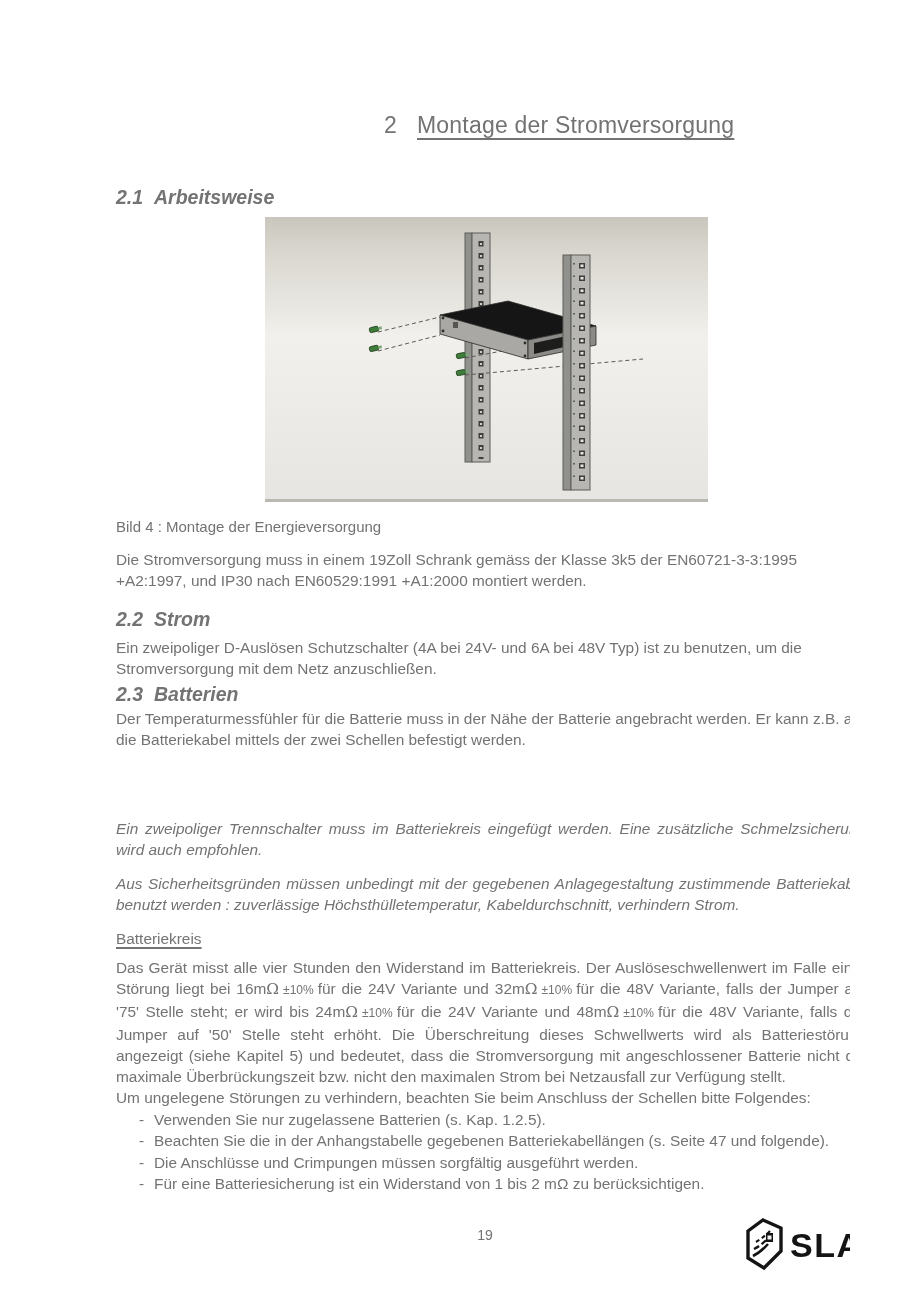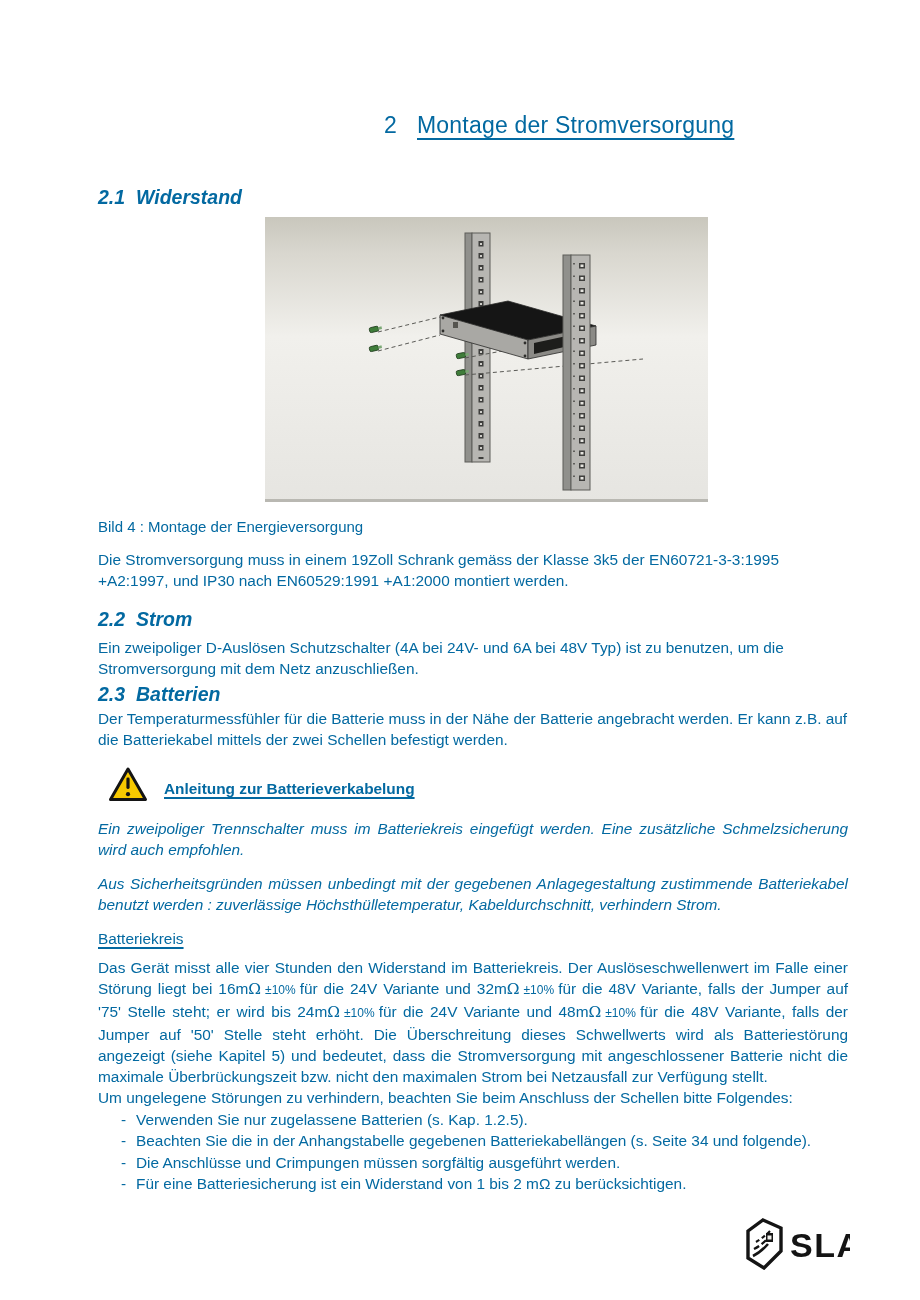--- a/index.html
+++ b/index.html
@@ -1,32 +1,32 @@
 <!DOCTYPE html>
 <html><head>
 <meta charset="utf-8">
 <style>
   html,body { margin:0; padding:0; background:#ffffff; }
   .page {
     position:relative; width:850px; height:1300px; background:#ffffff;
-    font-family:"Liberation Sans", sans-serif; color:#0369a1; overflow:hidden;
+    font-family:"Liberation Sans", sans-serif; color:#737373; overflow:hidden;
   }
   .abs { position:absolute; }
   .body-text { font-size:15.4px; line-height:21px; }
   .just { text-align:justify; }
   .ital { font-style:italic; }
 
   .doc-title { left:384px; top:112px; font-size:23px; white-space:nowrap; letter-spacing:0.2px; }
   .doc-title .num { margin-right:20px; }
   .doc-title .ttl { text-decoration:underline; text-decoration-thickness:2px; text-underline-offset:5px; }
 
   .sec-head { font-size:19.5px; font-weight:700; font-style:italic; display:flex; white-space:nowrap; }
   .sec-head .sec-num { width:38px; flex:0 0 38px; }
 
-  .col { left:98px; width:750px; }
+  .col { left:116px; width:750px; }
 
   .caption { text-align:left; font-size:15px; }
 
   .warn-row { left:108px; top:766px; display:flex; align-items:flex-end; }
   .warn-head { font-size:15.4px; font-weight:700; margin-left:16px; padding-bottom:5px;
     text-decoration:underline; text-decoration-thickness:1.5px; text-underline-offset:3px; white-space:nowrap; }
 
   .underlined { text-decoration:underline; text-decoration-thickness:1.5px; text-underline-offset:3px; }
 
   .omega { font-family:"DejaVu Serif", serif; }
@@ -42,21 +42,21 @@
 <body>
 
 <div class="page">
 
   <div class="abs doc-title">
     <span class="num">2</span><span class="ttl">Montage der Stromversorgung</span>
   </div>
 
   <div class="abs sec-head col" style="top:186px">
     <span class="sec-num">2.1</span>
-    <span>Widerstand</span>
+    <span>Arbeitsweise</span>
   </div>
 
   <svg class="abs" style="left:265px; top:217px" width="443" height="285" viewBox="0 0 443 285">
     <defs>
       <linearGradient id="figbg" x1="0" y1="0" x2="0" y2="1">
         <stop offset="0" stop-color="#c9c7bd"></stop>
         <stop offset="0.13" stop-color="#d9d7cf"></stop>
         <stop offset="0.42" stop-color="#f1f0ec"></stop>
         <stop offset="1" stop-color="#e6e5e1"></stop>
       </linearGradient>
@@ -129,60 +129,53 @@
     <span>Strom</span>
   </div>
   <div class="abs col body-text" style="top:637px">Ein zweipoliger D-Auslösen Schutzschalter (4A bei 24V- und 6A bei 48V Typ) ist zu benutzen, um die Stromversorgung mit dem Netz anzuschließen.</div>
 
   <div class="abs sec-head col" style="top:683px">
     <span class="sec-num">2.3</span>
     <span>Batterien</span>
   </div>
   <div class="abs col body-text" style="top:708px">Der Temperaturmessfühler für die Batterie muss in der Nähe der Batterie angebracht werden. Er kann z.B. auf die Batteriekabel mittels der zwei Schellen befestigt werden.</div>
 
-  <div class="abs warn-row">
-    <svg width="40" height="37" viewBox="0 0 40 37">
-      <path d="M 20 3 L 37.5 33.5 L 2.5 33.5 Z" fill="#f7c900" stroke="#141414" stroke-width="3" stroke-linejoin="round"></path>
-      <rect x="18.4" y="11.5" width="3.2" height="11.5" rx="1.4" fill="#141414"></rect>
-      <circle cx="20" cy="28.2" r="2.1" fill="#141414"></circle>
-    </svg>
-    <span class="warn-head">Anleitung zur Batterieverkabelung</span>
-  </div>
 
   <div class="abs col body-text ital just" style="top:818px">Ein zweipoliger Trennschalter muss im Batteriekreis eingefügt werden. Eine zusätzliche Schmelzsicherung wird auch empfohlen.</div>
   <div class="abs col body-text ital just" style="top:873px">Aus Sicherheitsgründen müssen unbedingt mit der gegebenen Anlagegestaltung zustimmende Batteriekabel benutzt werden : zuverlässige Höchsthülletemperatur, Kabeldurchschnitt, verhindern Strom.</div>
 
   <div class="abs col body-text" style="top:928px">
     <span class="underlined">Batteriekreis</span>
   </div>
 
   <div class="abs col body-text just" style="top:957px">
     <span>Das Gerät misst alle vier Stunden den Widerstand im Batteriekreis. Der Auslöseschwellenwert im Falle einer Störung liegt bei 16m</span><span class="omega">Ω</span><span class="tol">±10%</span><span>für die 24V Variante und 32m</span><span class="omega">Ω</span><span class="tol">±10%</span><span>für die 48V Variante, falls der Jumper auf '75' Stelle steht; er wird bis 24m</span><span class="omega">Ω</span><span class="tol">±10%</span><span>für die 24V Variante und 48m</span><span class="omega">Ω</span><span class="tol">±10%</span><span>für die 48V Variante, falls der Jumper auf '50' Stelle steht erhöht. Die Überschreitung dieses Schwellwerts wird als Batteriestörung angezeigt (siehe Kapitel 5) und bedeutet, dass die Stromversorgung mit angeschlossener Batterie nicht die maximale Überbrückungszeit bzw. nicht den maximalen Strom bei Netzausfall zur Verfügung stellt.</span>
   </div>
 
   <div class="abs col body-text list-block" style="top:1087px">
     <div>Um ungelegene Störungen zu verhindern, beachten Sie beim Anschluss der Schellen bitte Folgendes:</div>
     <div class="list-item">
       <span class="dash">-</span>
       <span>Verwenden Sie nur zugelassene Batterien (s. Kap. 1.2.5).</span>
     </div>
     <div class="list-item">
       <span class="dash">-</span>
-      <span>Beachten Sie die in der Anhangstabelle gegebenen Batteriekabellängen (s. Seite 34 und folgende).</span>
+      <span>Beachten Sie die in der Anhangstabelle gegebenen Batteriekabellängen (s. Seite 47 und folgende).</span>
     </div>
     <div class="list-item">
       <span class="dash">-</span>
       <span>Die Anschlüsse und Crimpungen müssen sorgfältig ausgeführt werden.</span>
     </div>
     <div class="list-item">
       <span class="dash">-</span>
       <span>Für eine Batteriesicherung ist ein Widerstand von 1 bis 2 mΩ zu berücksichtigen.</span>
     </div>
   </div>
 
+  <div class="abs pageno">19</div>
 
   <svg class="abs" style="left:742px; top:1218px" width="136" height="52" viewBox="0 0 136 52">
     <g fill="none" stroke="#141414">
       <path d="M 21 2 L 39 10 L 39 33 L 22 50 L 6 40 L 6 13 Z" stroke-width="3.4" stroke-linejoin="miter"></path>
       <path d="M 11 38 Q 19 34 26 26" stroke-width="2.6"></path>
       <path d="M 12 31 Q 20 27 27 19" stroke-width="2.4" stroke-dasharray="6 3"></path>
       <path d="M 14 24 Q 21 20 28 13" stroke-width="2.2" stroke-dasharray="4 3"></path>
       <rect x="24" y="15" width="7" height="9" fill="#141414" stroke="none"></rect>
       <rect x="25.5" y="17.5" width="4" height="4" fill="#f1f0ec" stroke="none"></rect>
     </g>

